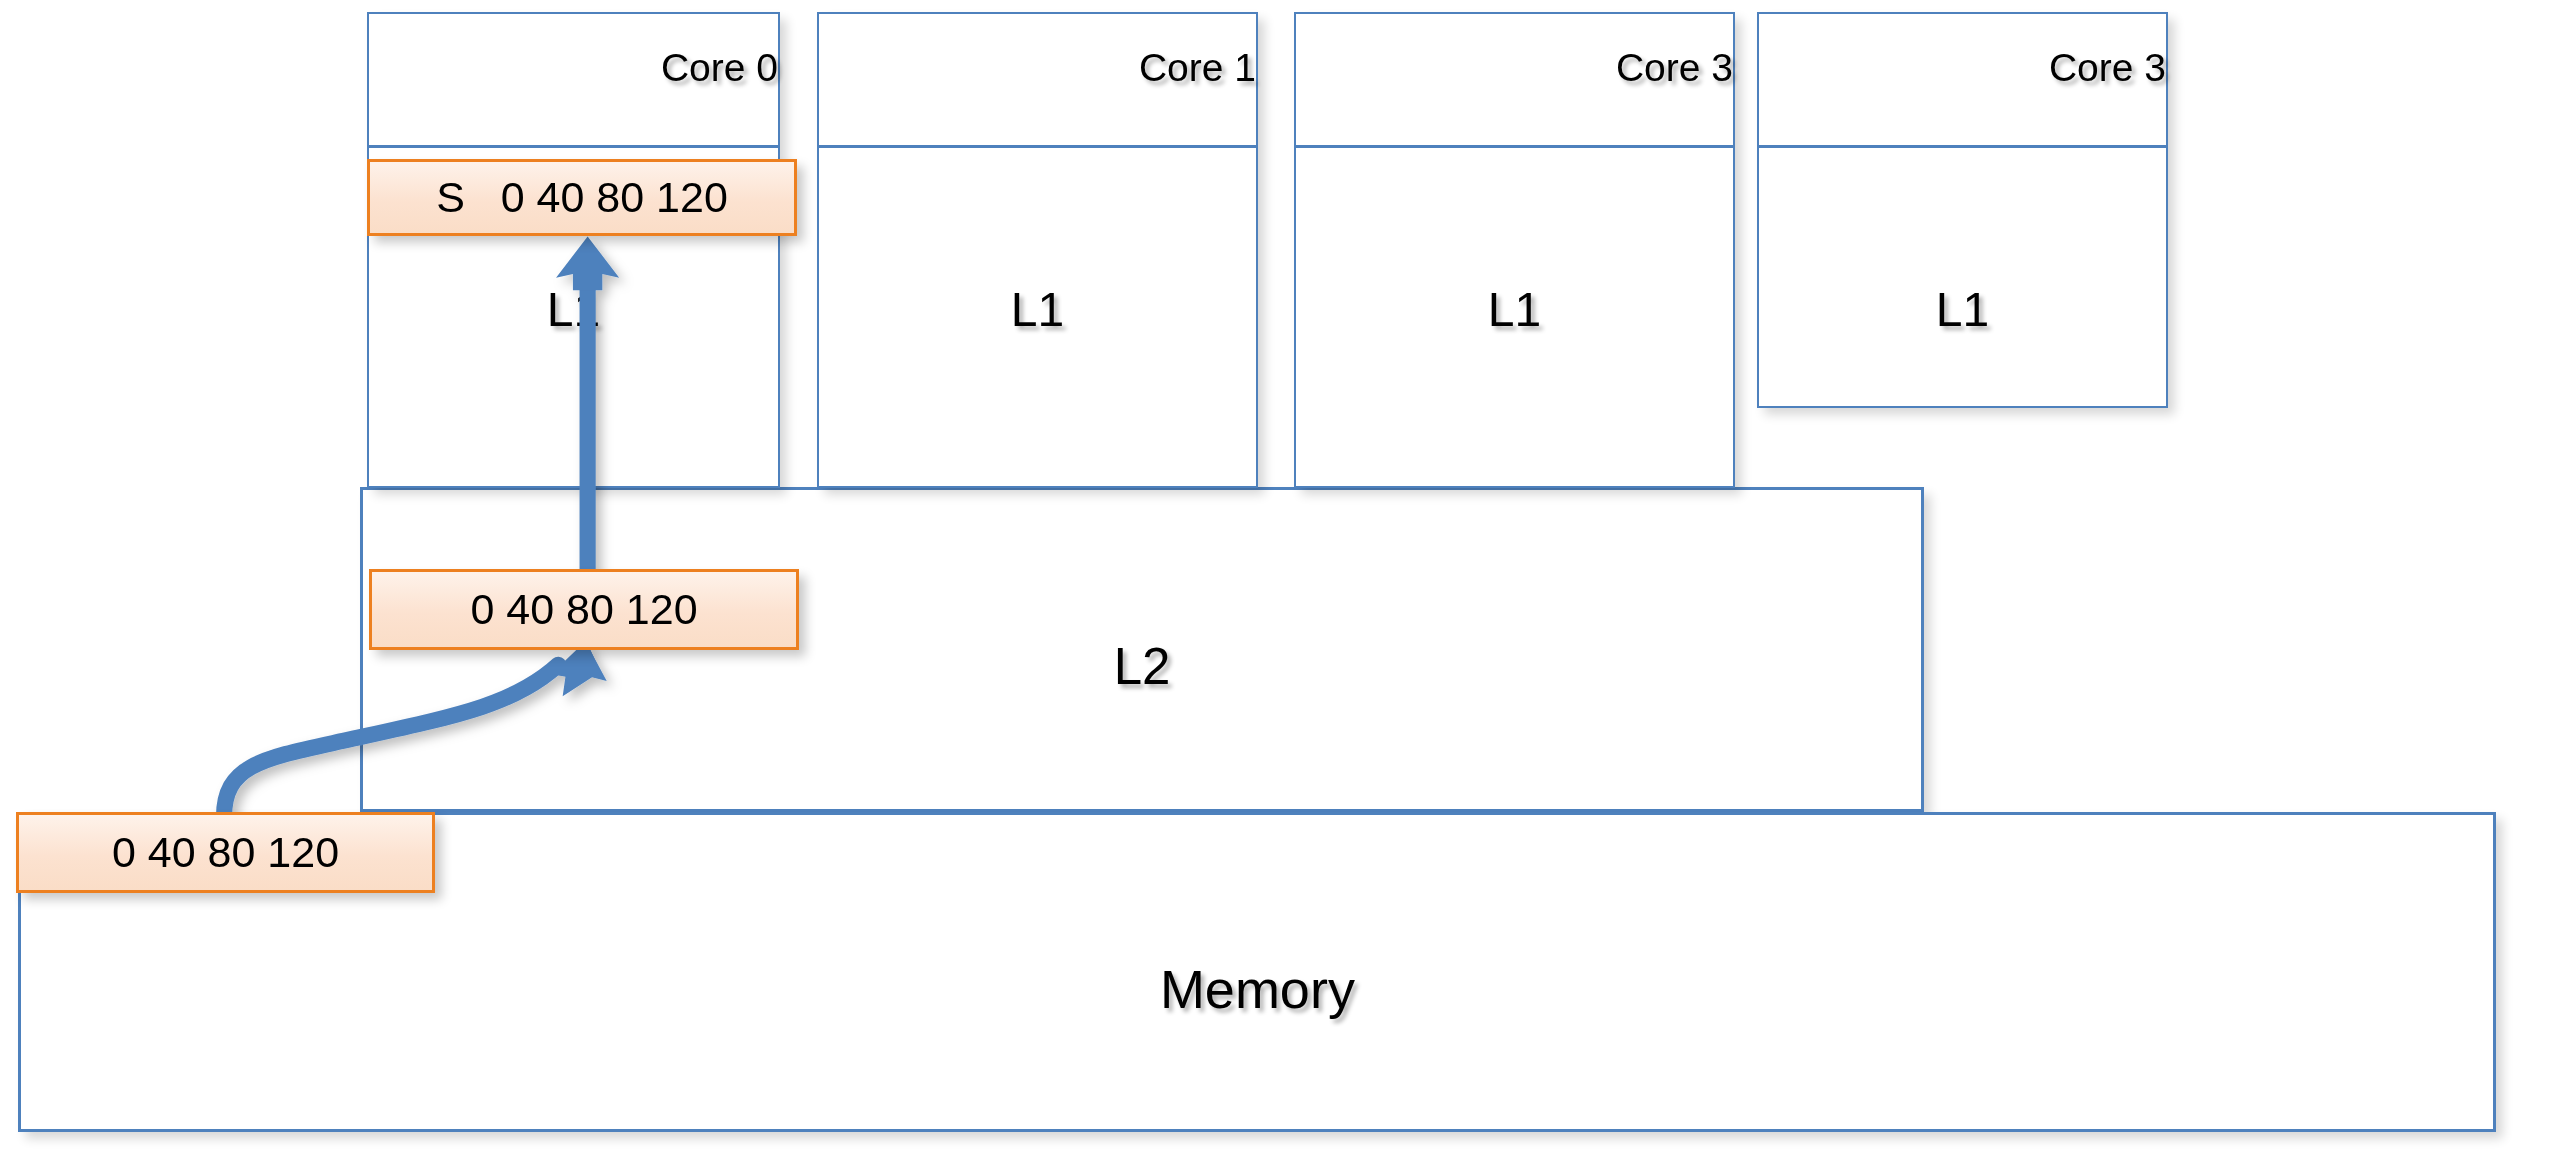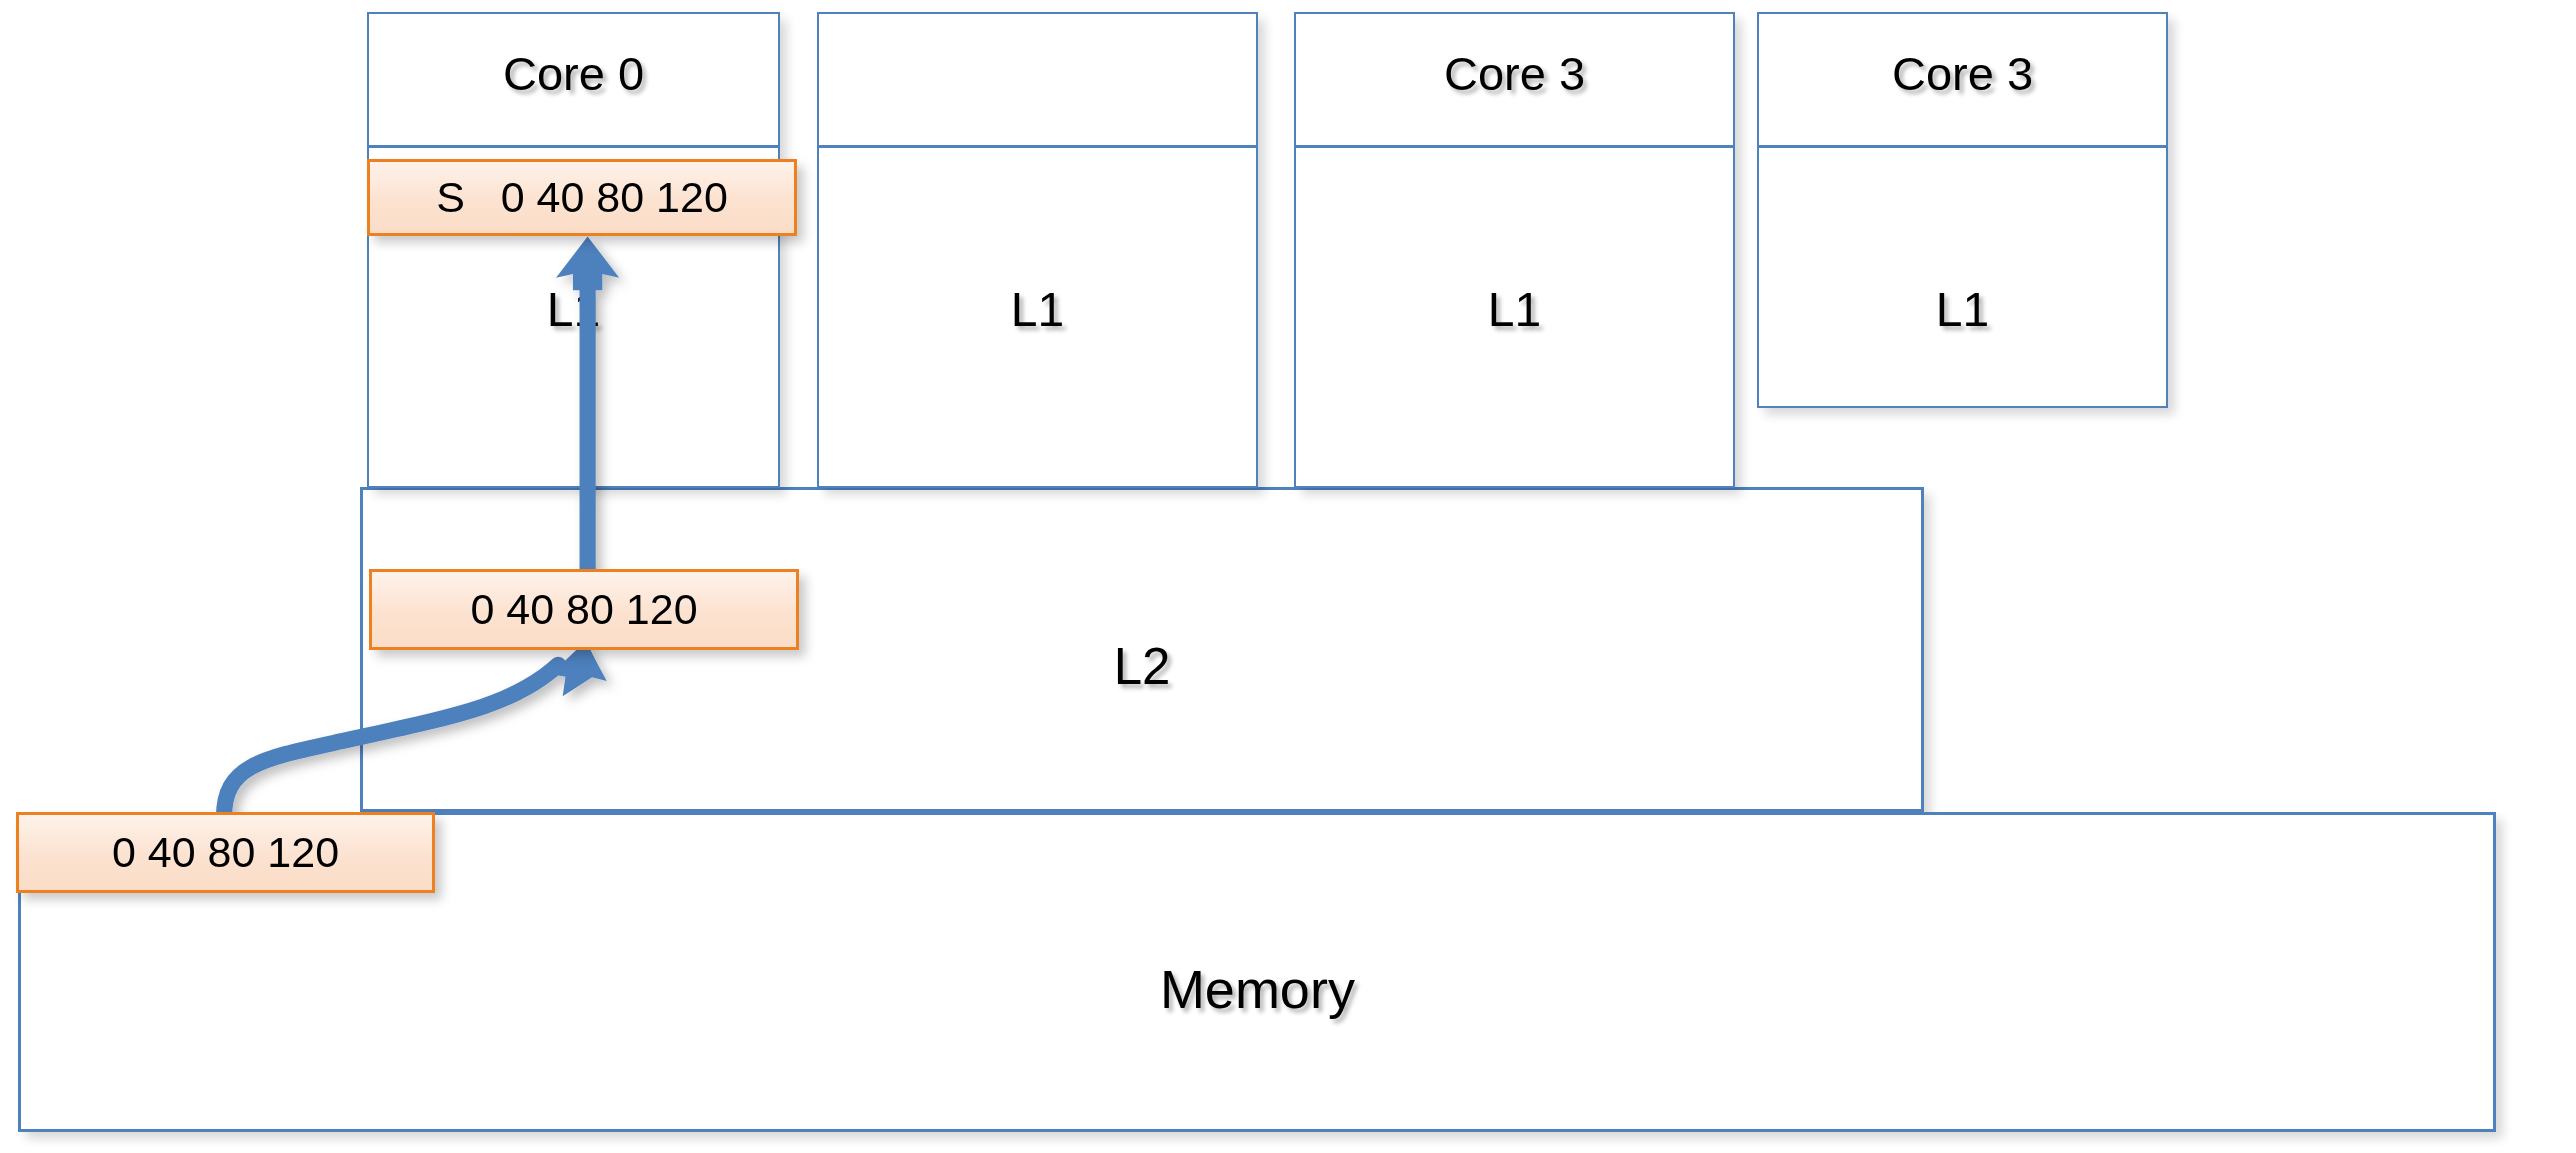--- a/index.html
+++ b/index.html
@@ -35,21 +35,22 @@
     font-weight: 400;
     white-space: nowrap;
     text-shadow: 3.7px 3.7px 4.4px rgba(0,0,0,0.30);
   }
 
   
   .core {
     border-width: 2.9px;
   }
   .core-title {
-    font-size: 47px;
+    font-size: 39px;
+    text-align: right;
   }
   .core-divider {
     position: absolute;
     left: 0;
     right: 0;
     height: 2.9px;
     background: #4E81BD;
   }
   .l1-label {
     font-size: 48px;
@@ -102,20 +103,21 @@
     <div class="box-label memory-label" style="top:143px;">Memory</div>
   </div>
 
   <div class="box core" style="left:367px; top:11.8px; width:413px; height:476px;">
     <div class="box-label core-title" style="top:32px;">Core 0</div>
     <div class="core-divider" style="top:131px;"></div>
     <div class="box-label l1-label" style="top:268px;">L1</div>
   </div>
 
   <div class="box core" style="left:817px; top:11.8px; width:441px; height:476px;">
+    <div class="box-label core-title" style="top:32px;">Core 1</div>
     <div class="core-divider" style="top:131px;"></div>
     <div class="box-label l1-label" style="top:268px;">L1</div>
   </div>
 
   <div class="box core" style="left:1294px; top:11.8px; width:441px; height:476px;">
     <div class="box-label core-title" style="top:32px;">Core 3</div>
     <div class="core-divider" style="top:131px;"></div>
     <div class="box-label l1-label" style="top:268px;">L1</div>
   </div>
 

